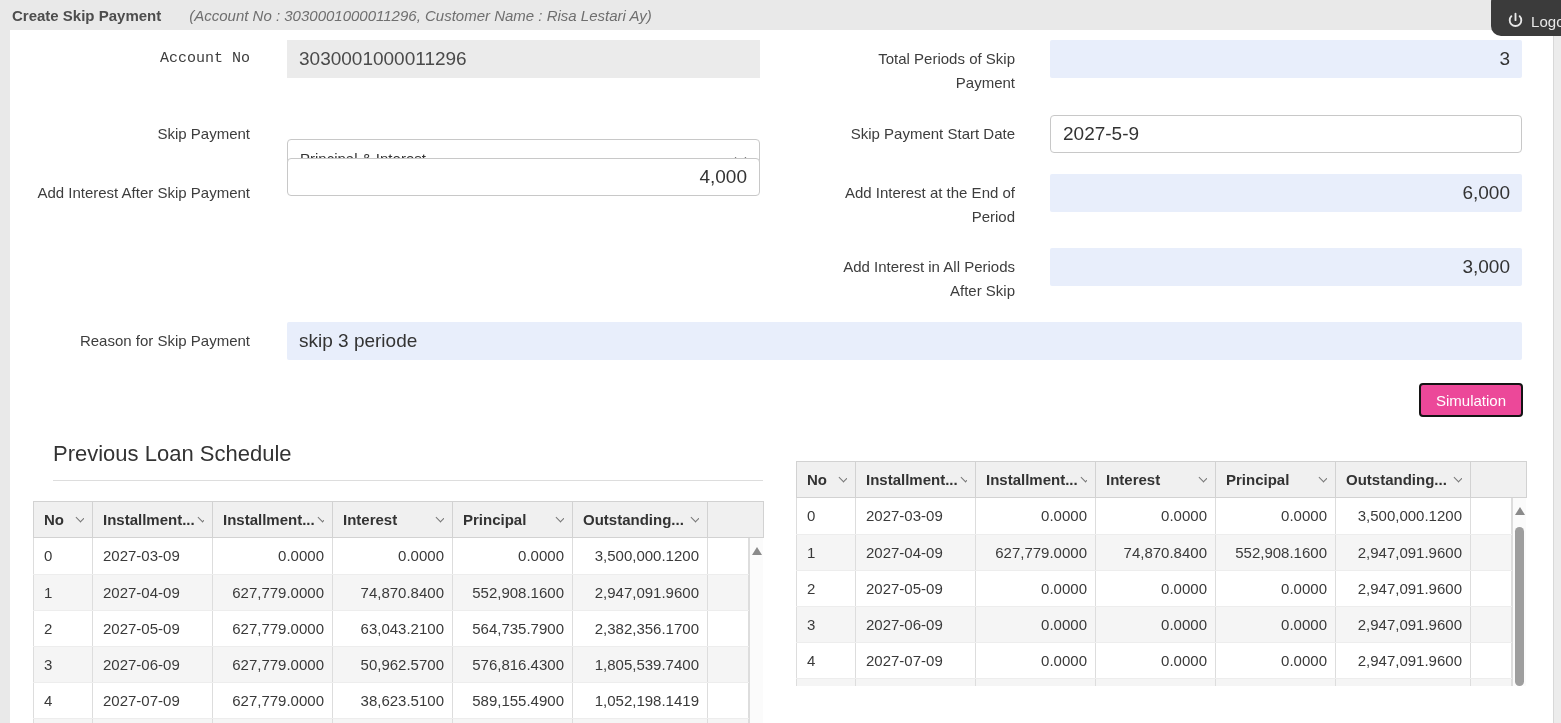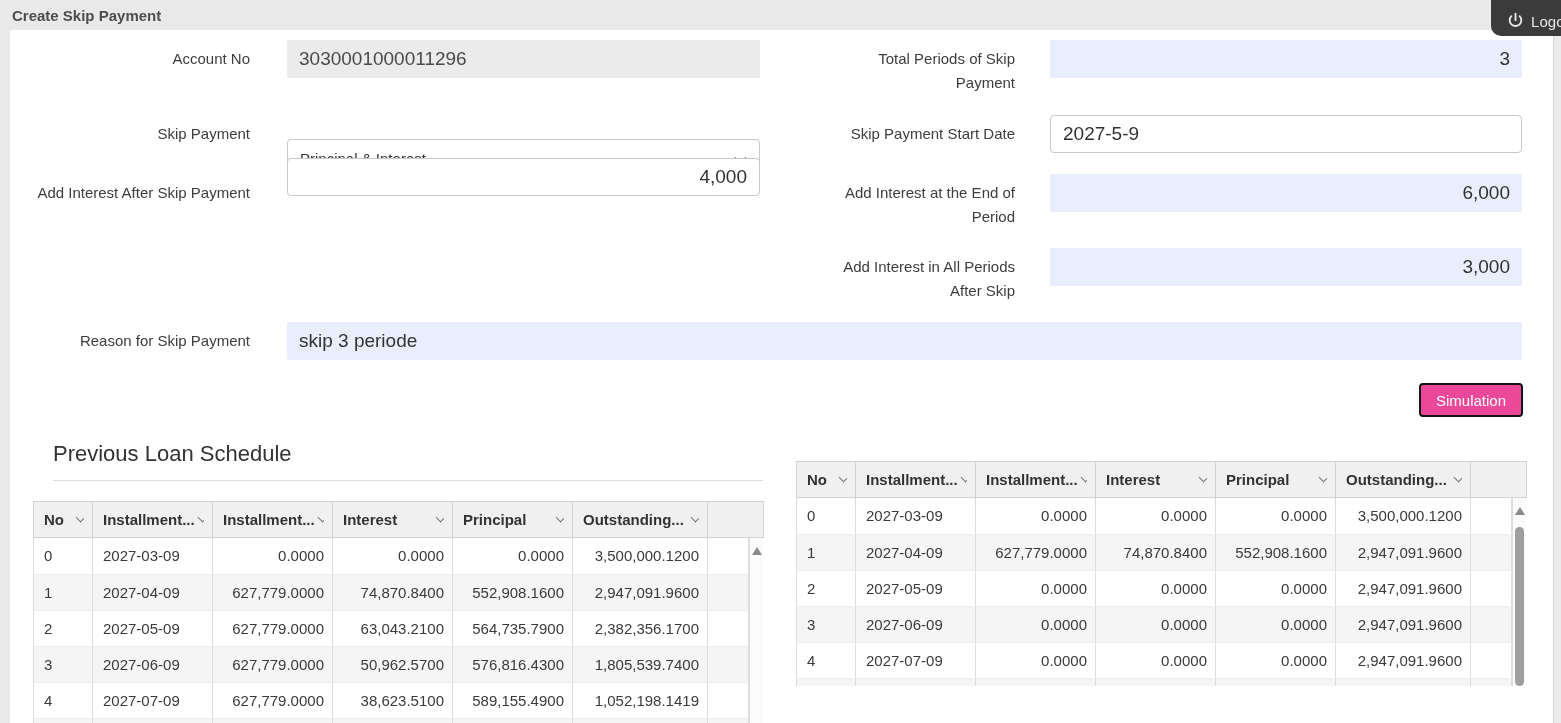--- a/index.html
+++ b/index.html
@@ -53,32 +53,33 @@
   .scroll-thumb { position:absolute; left:2px; top:29px; bottom:0; width:9px; background:#9e9e9e; border-radius:5px; cursor:pointer; }
 </style>
 </head>
 <body>
 
 <div class="card"></div>
 <div class="page-scrollbar"></div>
 
 <div class="topbar">
   <span class="title">Create Skip Payment</span>
+  <span class="subtitle">(Account No : 3030001000011296, Customer Name : Risa Lestari Ay)</span>
   <button class="logout-btn">
     <span style="display:flex;">
       <svg viewBox="0 0 24 24" fill="none" stroke="#e8e8e8" stroke-width="2.6" stroke-linecap="round">
         <path d="M12 2.5v9"></path>
           <path d="M6.2 5.8a8.2 8.2 0 1 0 11.6 0"></path>
       </svg>
     </span>
     <span>Logout</span>
   </button>
 </div>
 
-<div class="flabel l-col" style="top:47px;">Account No</div>
+<div class="flabel l-col" style="top:47px;font-family:Liberation Mono, monospace;">Account No</div>
 <div class="field gray l-field" style="top:40px;">3030001000011296</div>
 
 <div class="flabel l-col" style="top:122px;">Skip Payment</div>
 <div class="selectbox l-field" style="top:115px;">
   <span>Principal &amp; Interest</span>
   <span class="sel-chev"></span>
 </div>
 
 <div class="flabel l-col" style="top:181px;">Add Interest After Skip Payment</div>
 <div class="field box num l-field" style="top:158px;">4,000</div>

